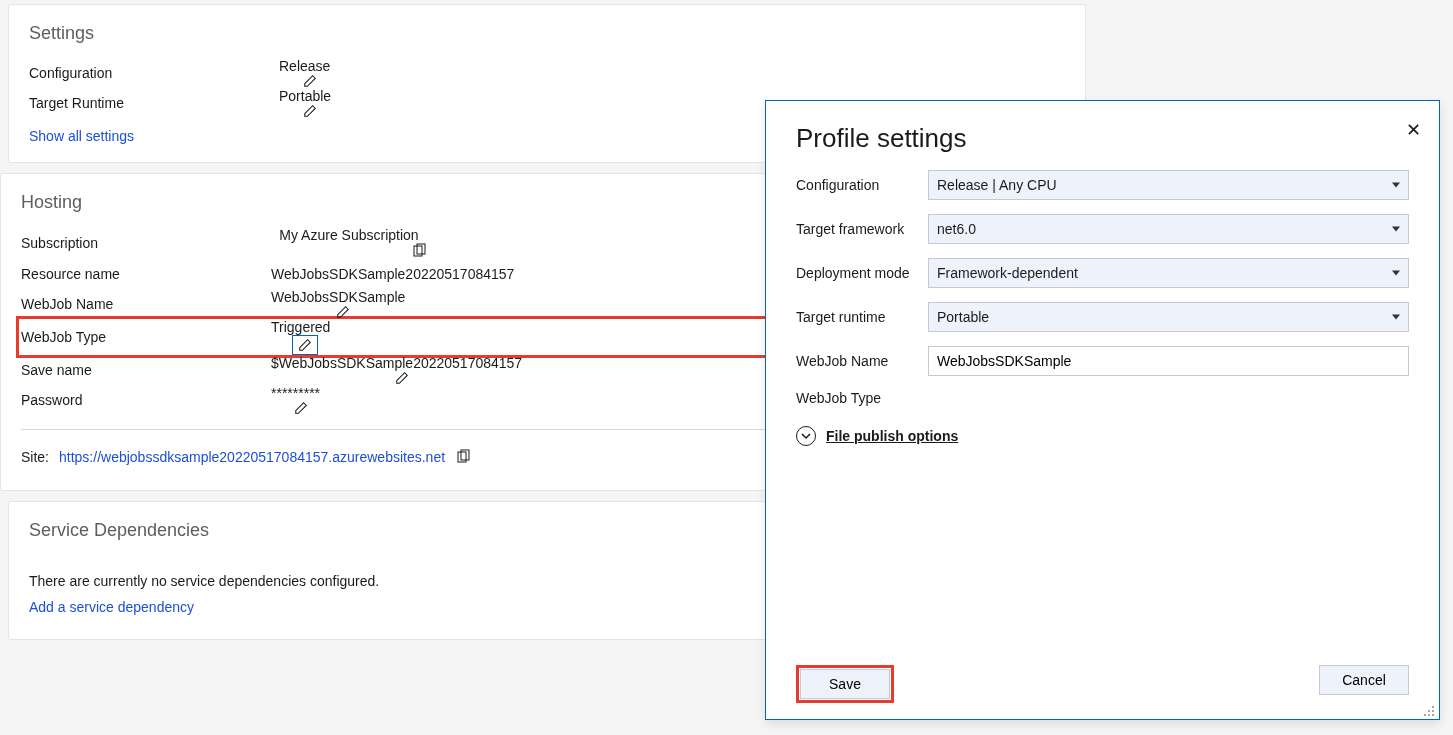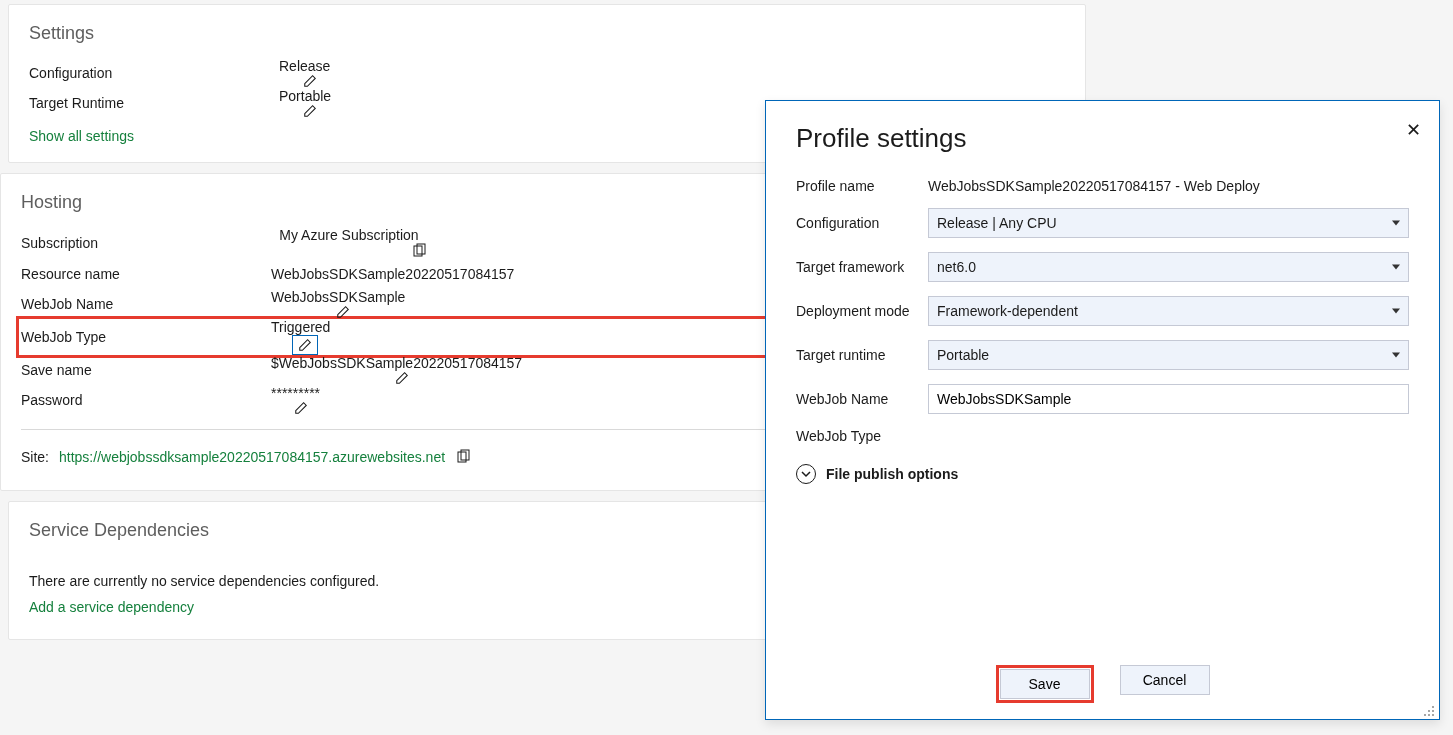--- a/index.html
+++ b/index.html
@@ -36,21 +36,21 @@
     width: 250px;
     color: #1b1b1b;
   }
   .row .value {
     color: #1b1b1b;
     display: flex;
     align-items: center;
     flex-direction: column;
   }
   .link {
-    color: #15803d;
+    color: #1d4ed8;
     cursor: pointer;
   }
   .pencil-icon {
     width: 14px;
     height: 14px;
     margin-left: 10px;
     cursor: pointer;
     display: inline-flex;
   }
   .pencil-icon svg { width: 14px; height: 14px; }
@@ -98,21 +98,21 @@
     top: 18px;
     right: 18px;
     font-size: 18px;
     cursor: pointer;
     color: #1b1b1b;
   }
   .dialog-title {
     font-size: 26px;
     font-weight: 300;
     color: #1b1b1b;
-    margin: 0 0 24px 0;
+    margin: 0 0 16px 0;
   }
   .form-row {
     display: flex;
     align-items: center;
     margin-bottom: 14px;
   }
   .form-row .flabel {
     width: 132px;
     color: #1b1b1b;
   }
@@ -166,25 +166,26 @@
     height: 20px;
     border: 1.5px solid #1b1b1b;
     border-radius: 50%;
     display: inline-flex;
     align-items: center;
     justify-content: center;
   }
   .expander-icon svg { width: 10px; height: 10px; }
   .expander-label {
     font-weight: 600;
+    text-decoration: underline;
   }
   .dialog-footer {
     margin-top: auto;
     display: flex;
-    justify-content: center;
+    justify-content: space-between;
     gap: 26px;
     padding-top: 10px;
   }
   .btn {
     height: 30px;
     min-width: 90px;
     background: #eef3fb;
     border: 1px solid #c5c9d5;
     font-family: inherit;
     font-size: 14px;
@@ -330,24 +331,20 @@
   <div>There are currently no service dependencies configured.</div>
   <div style="height:10px"></div>
   <span class="link">Add a service dependency</span>
   <div style="height:6px"></div>
 </div>
 
 <div class="dialog">
   <span class="dialog-close">✕</span>
   <h1 class="dialog-title">Profile settings</h1>
 
-  <div class="form-row">
-    <div class="flabel">Profile name</div>
-    <div class="fvalue"><span>WebJobsSDKSample20220517084157 - Web Deploy</span></div>
-  </div>
 
   <div class="form-row">
     <div class="flabel">Configuration</div>
     <div class="fvalue">
       <div class="dropdown">
         <span>Release | Any CPU</span>
         <span class="caret"></span>
       </div>
     </div>
   </div>

